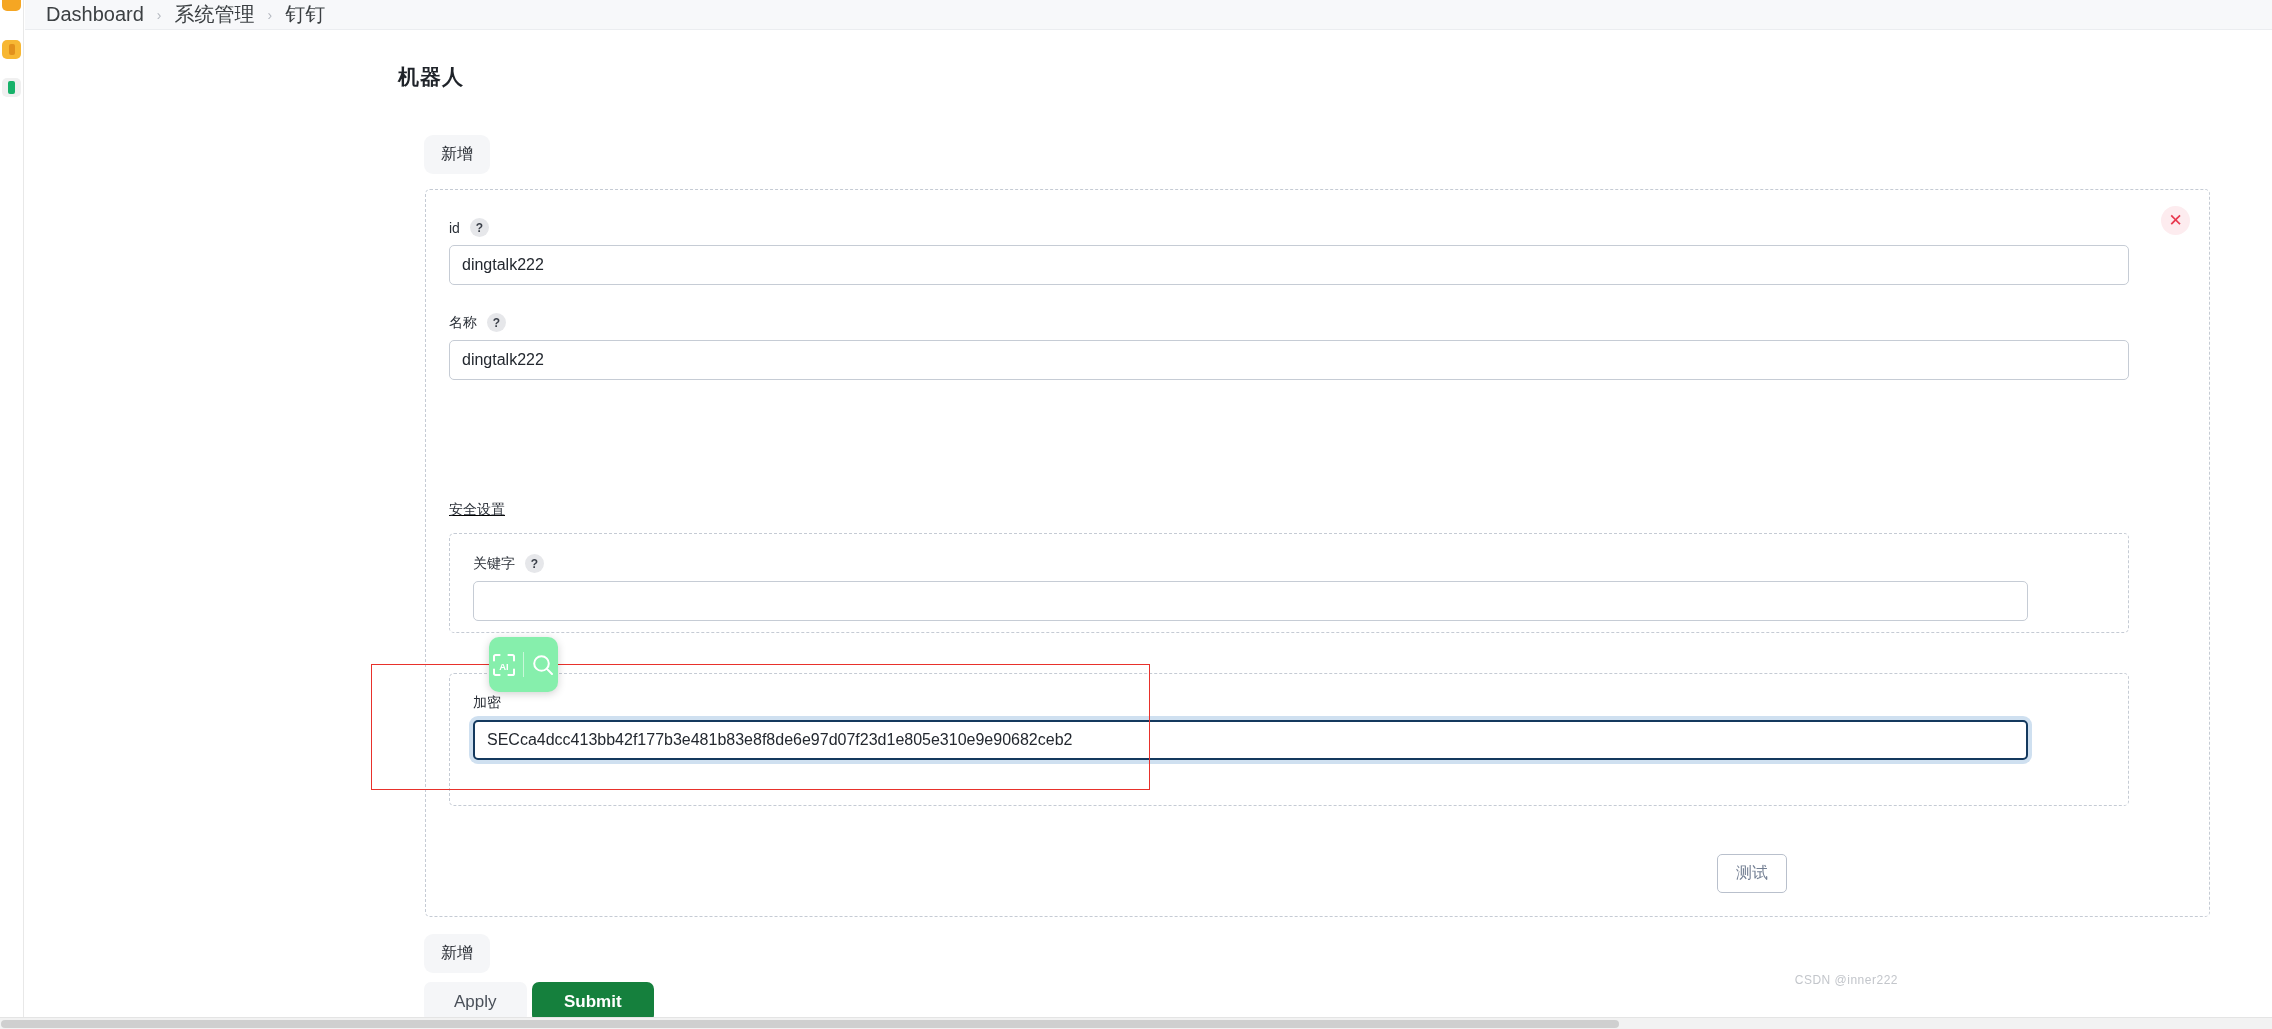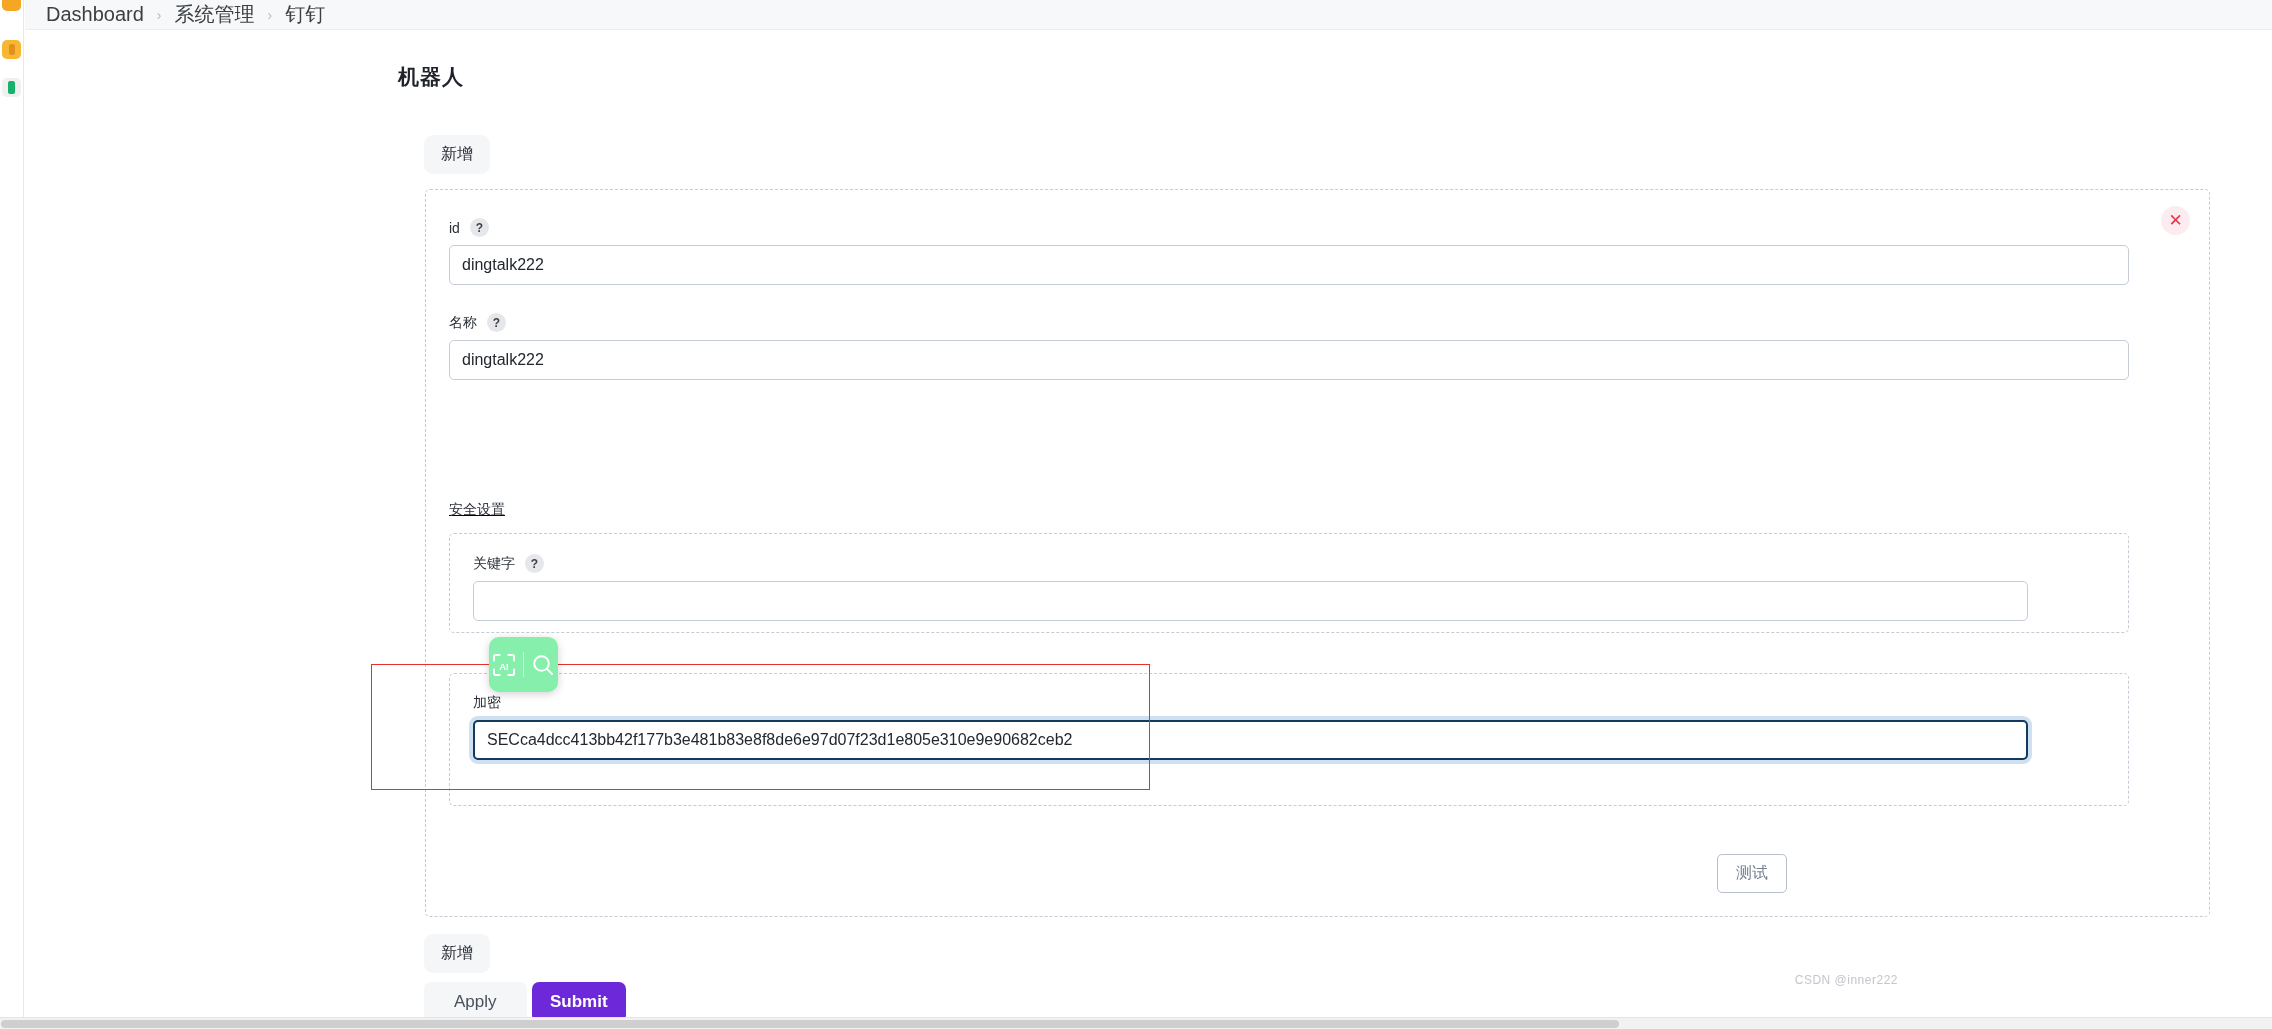--- a/index.html
+++ b/index.html
@@ -151,23 +151,23 @@
   #add-tab-bottom { position: absolute; left: 389px; top: 903px; }
 
   #apply-button {
     position: absolute; left: 389px; top: 951px;
     background: #f5f6f8; border: none; border-radius: 7px;
     color: #4a5059; font-size: 17px;
     padding: 10px 30px; cursor: pointer; font-family: inherit;
   }
   #submit-button {
     position: absolute; left: 497px; top: 951px;
-    background: #6d28d9; border: none; border-radius: 7px;
+    background: #15803d; border: none; border-radius: 7px;
     color: #ffffff; font-size: 17px; font-weight: bold;
-    padding: 10px 18px; cursor: pointer; font-family: inherit;
+    padding: 10px 32px; cursor: pointer; font-family: inherit;
   }
 
   
   #annotation-rect {
     position: absolute; left: 371px; top: 664px;
     width: 779px; height: 126px;
     border: 1.5px solid #e8312b;
     pointer-events: none;
     z-index: 40;
   }

